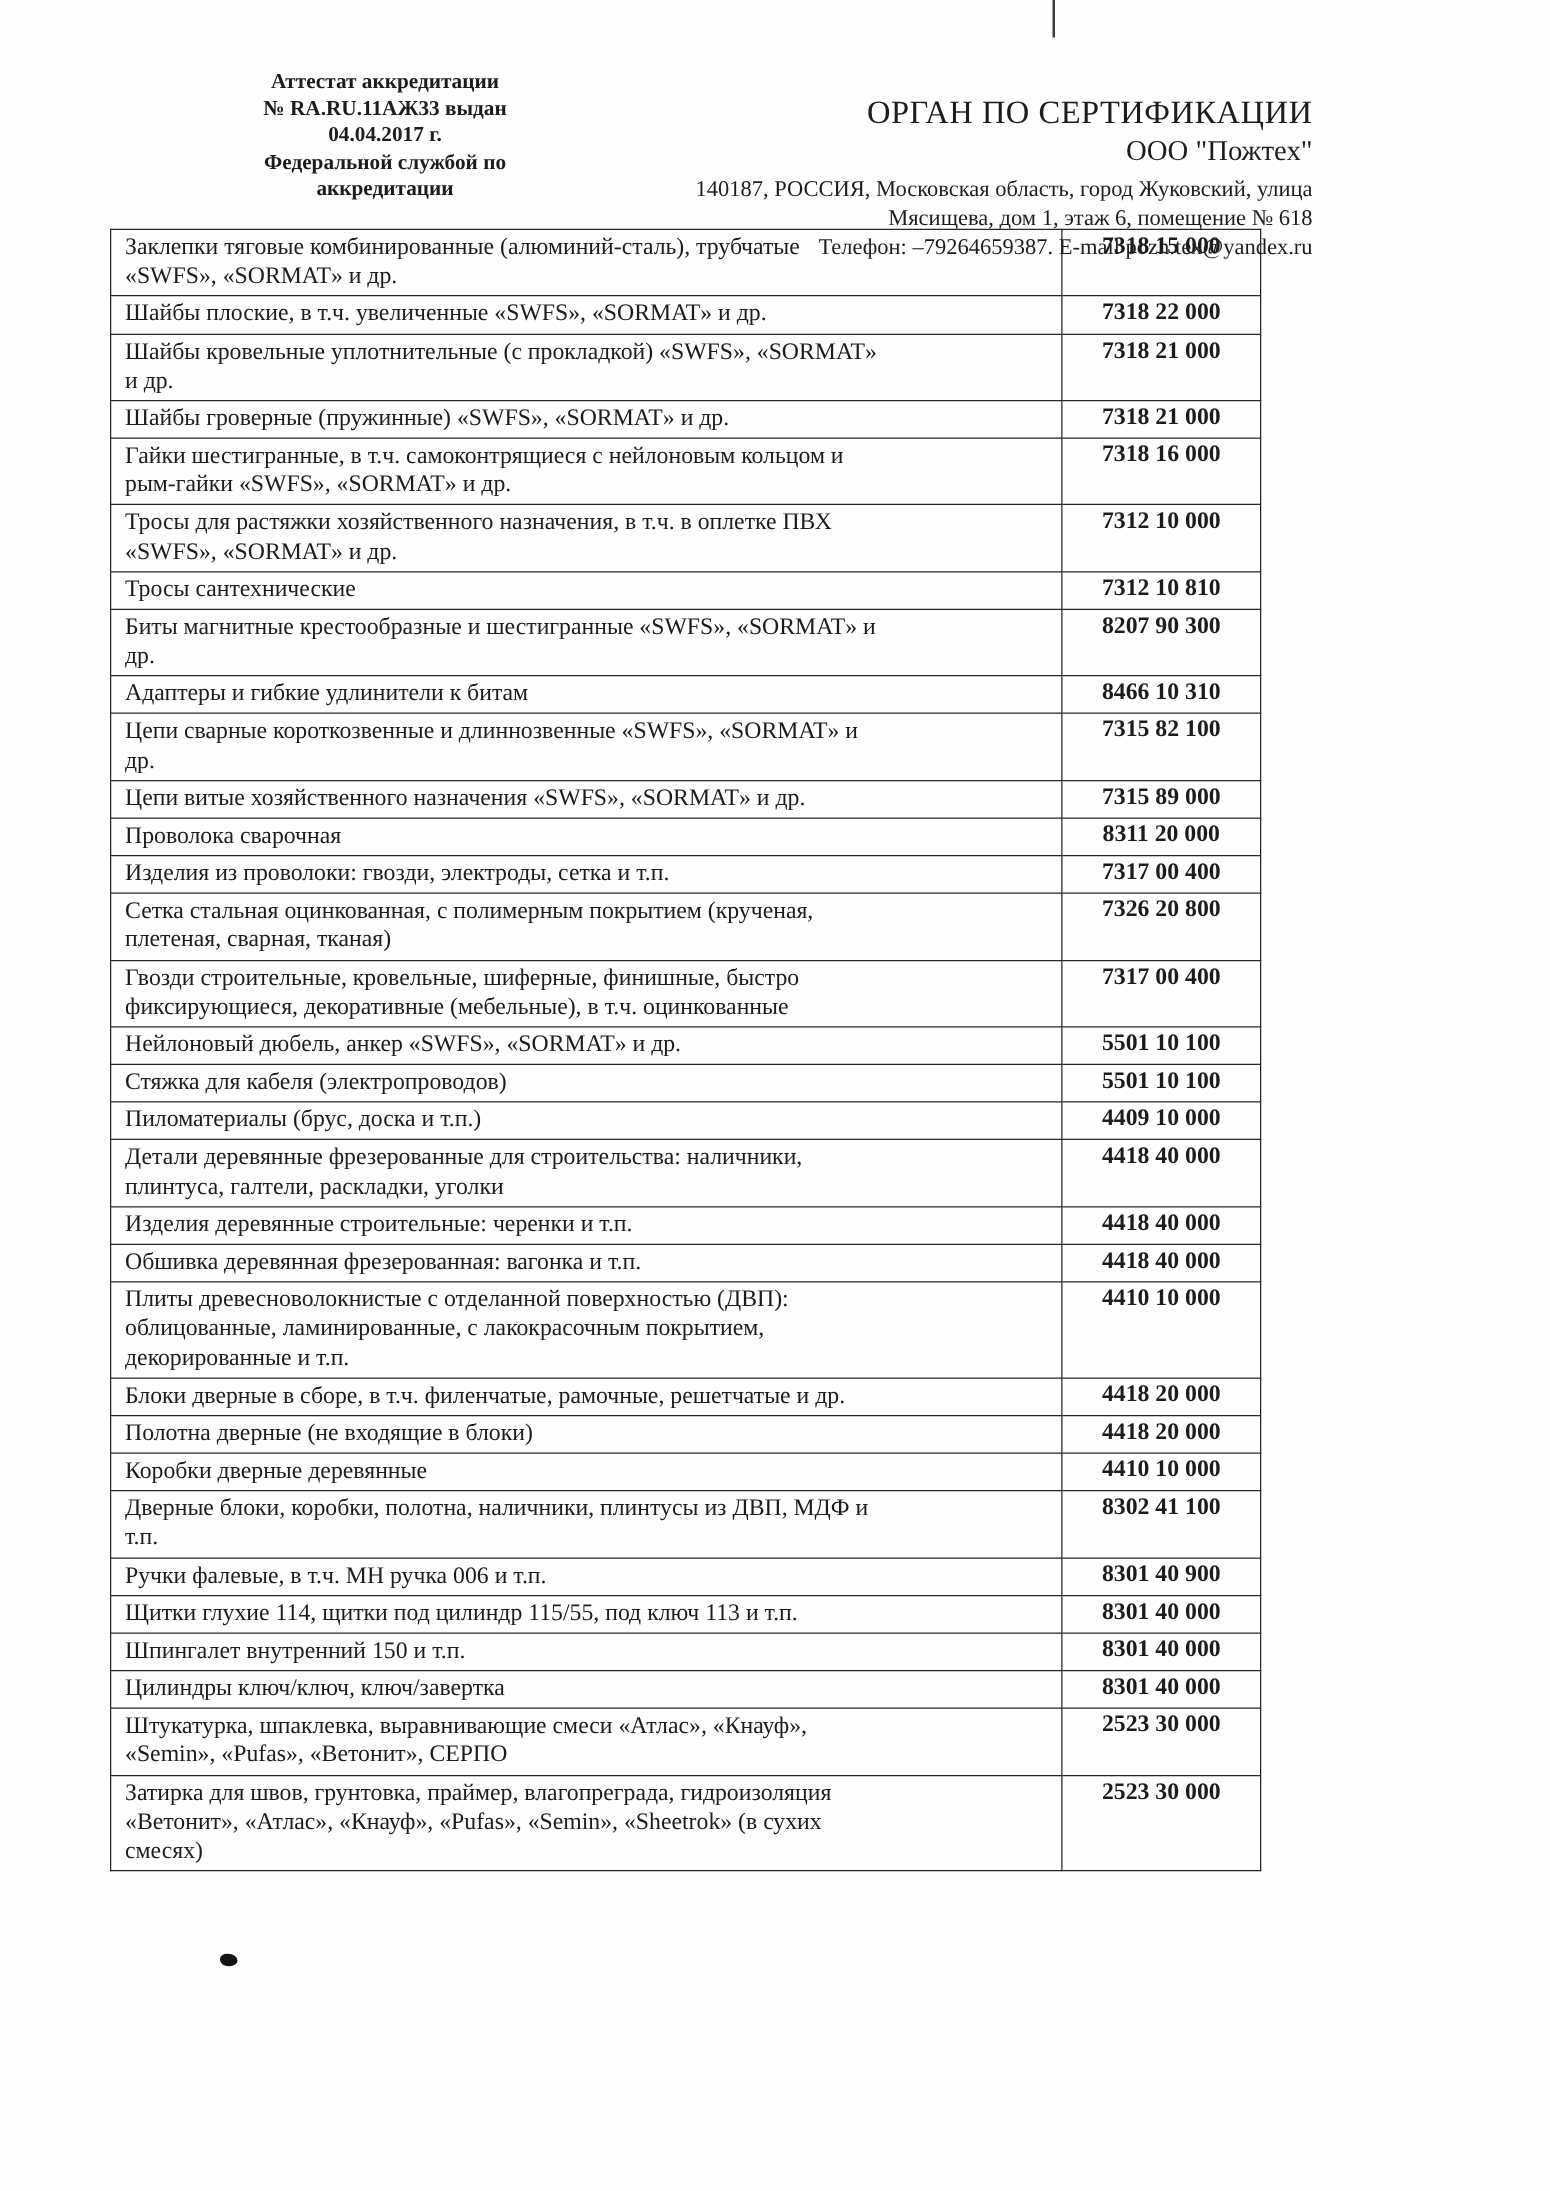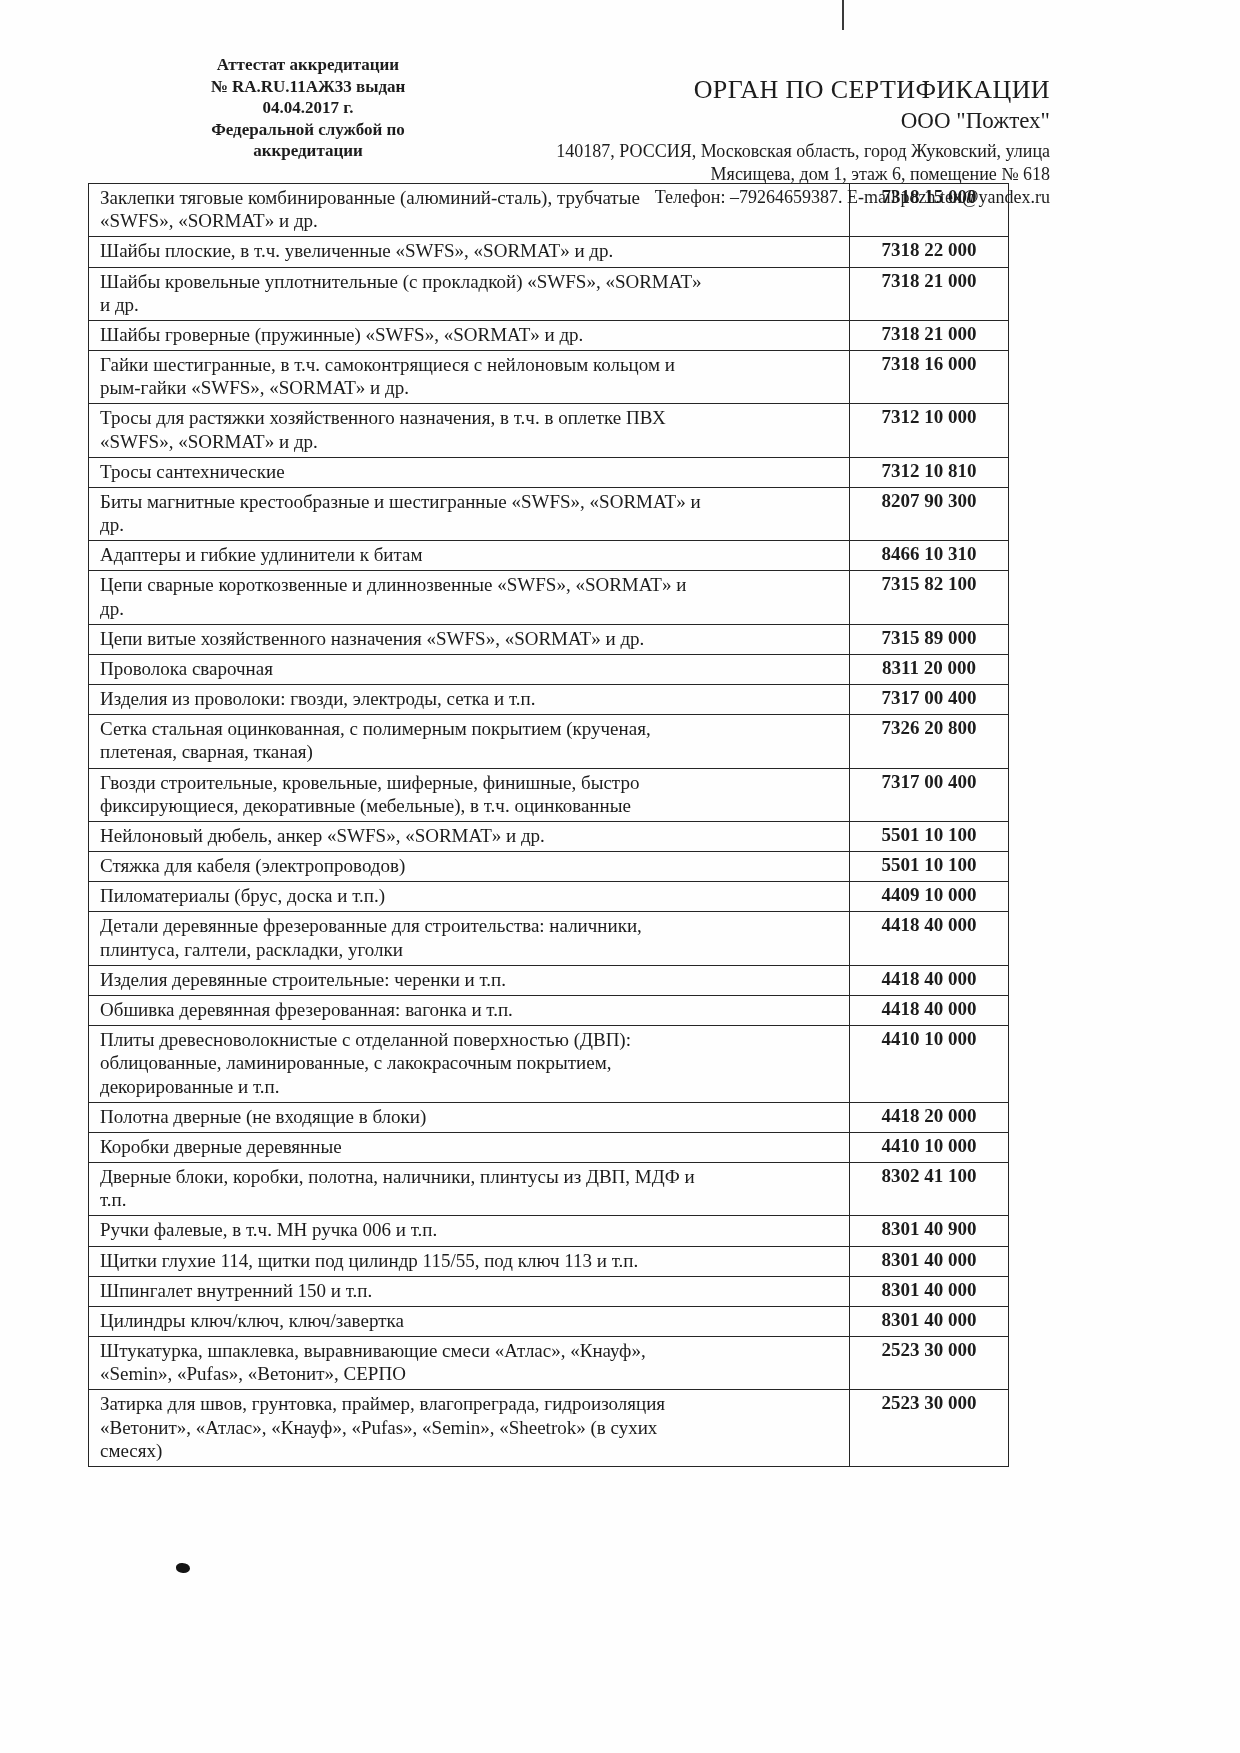--- a/index.html
+++ b/index.html
@@ -198,20 +198,24 @@
         <td class="desc-cell">Обшивка деревянная фрезерованная: вагонка и т.п.</td>
         <td class="code-cell">4418 40 000</td>
       </tr>
       <tr>
         <td class="desc-cell">Плиты древесноволокнистые с отделанной поверхностью (ДВП):
 облицованные, ламинированные, с лакокрасочным покрытием,
 декорированные и т.п.</td>
         <td class="code-cell">4410 10 000</td>
       </tr>
       <tr>
+        <td class="desc-cell">Блоки дверные в сборе, в т.ч. филенчатые, рамочные, решетчатые и др.</td>
+        <td class="code-cell">4418 20 000</td>
+      </tr>
+      <tr>
         <td class="desc-cell">Полотна дверные (не входящие в блоки)</td>
         <td class="code-cell">4418 20 000</td>
       </tr>
       <tr>
         <td class="desc-cell">Коробки дверные деревянные</td>
         <td class="code-cell">4410 10 000</td>
       </tr>
       <tr>
         <td class="desc-cell">Дверные блоки, коробки, полотна, наличники, плинтусы из ДВП, МДФ и
 т.п.</td>

